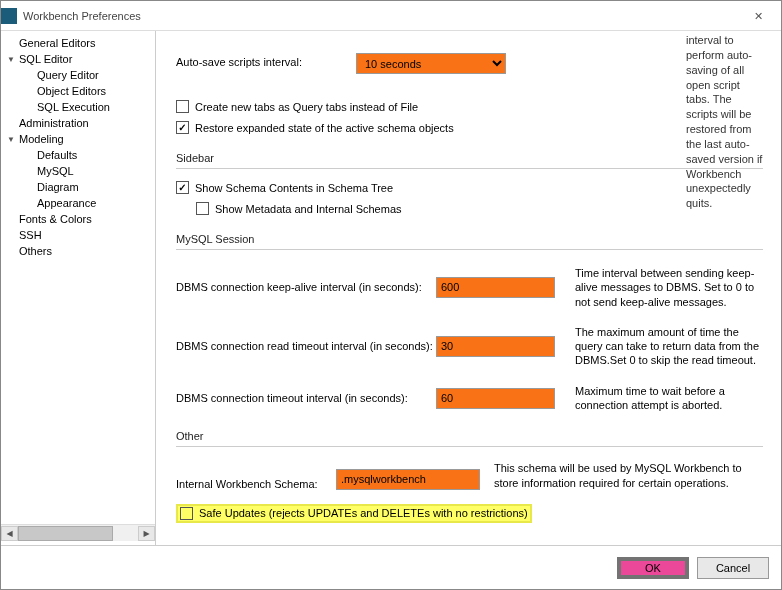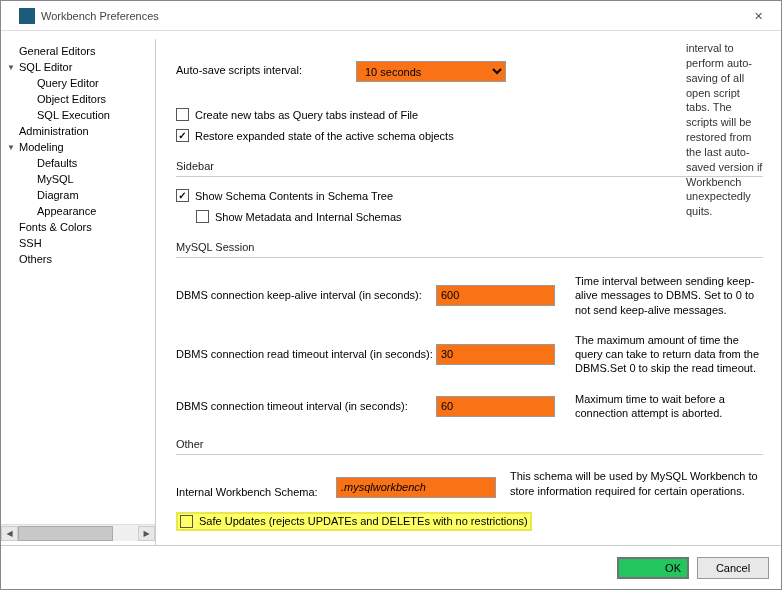--- a/index.html
+++ b/index.html
@@ -15,42 +15,41 @@
     display: flex;
     flex-direction: column;
     overflow: hidden;
   }
   .titlebar {
     height: 30px;
     background: #fff;
     border-bottom: 1px solid #ddd;
     display: flex;
     align-items: center;
-    padding: 0 18px;
+    padding: 0 0;
     position: relative;
   }
   .titlebar .app-icon {
     width: 16px; height: 16px;
     background: #1a5c7a;
     margin-right: 6px;
   }
   .titlebar .title { color: #444; }
   .titlebar .close {
     position: absolute;
     right: 0; top: 0;
     width: 45px; height: 30px;
     display: flex; align-items: center; justify-content: center;
     color: #555;
     cursor: pointer;
   }
   .main {
     flex: 1;
     display: flex;
     overflow: hidden;
-    margin-top: 8px;
   }
   .sidebar {
     width: 155px;
     border-right: 1px solid #ccc;
     padding: 4px 0;
     overflow: hidden;
     display: flex;
     flex-direction: column;
   }
   .sidebar .tree {
@@ -112,21 +111,21 @@
   select.combo, input.textbox {
     font-family: inherit;
     font-size: 11px;
     border: 1px solid #999;
     background: #f97316;
     padding: 2px 4px;
     height: 21px;
   }
   select.combo { width: 150px; }
   input.textbox { width: 119px; }
-  input.textbox.wide { width: 160px; font-style: italic; }
+  input.textbox.wide { width: 144px; }
   .checkbox-row {
     display: flex;
     align-items: center;
     margin: 8px 0 8px 0;
   }
   .checkbox-row .cb {
     width: 13px; height: 13px;
     border: 1px solid #555;
     margin-right: 6px;
     display: inline-flex;
@@ -167,23 +166,22 @@
   .footer button {
     width: 72px;
     height: 22px;
     font-family: inherit;
     font-size: 11px;
     background: #e8e8e8;
     border: 1px solid #999;
     cursor: pointer;
   }
   .footer button.primary {
-    border: 2px solid #737373;
-    background: #22c55e;
-    text-align: right;
+    border: 4px solid #737373;
+    background: #ec4899;
   }
   .first-row {
     display:flex;
     align-items:flex-start;
     margin-top: 22px;
   }
   .first-row .label { width:180px; padding-top:3px;}
   .mysql-row {
     display:flex;
     align-items:center;

